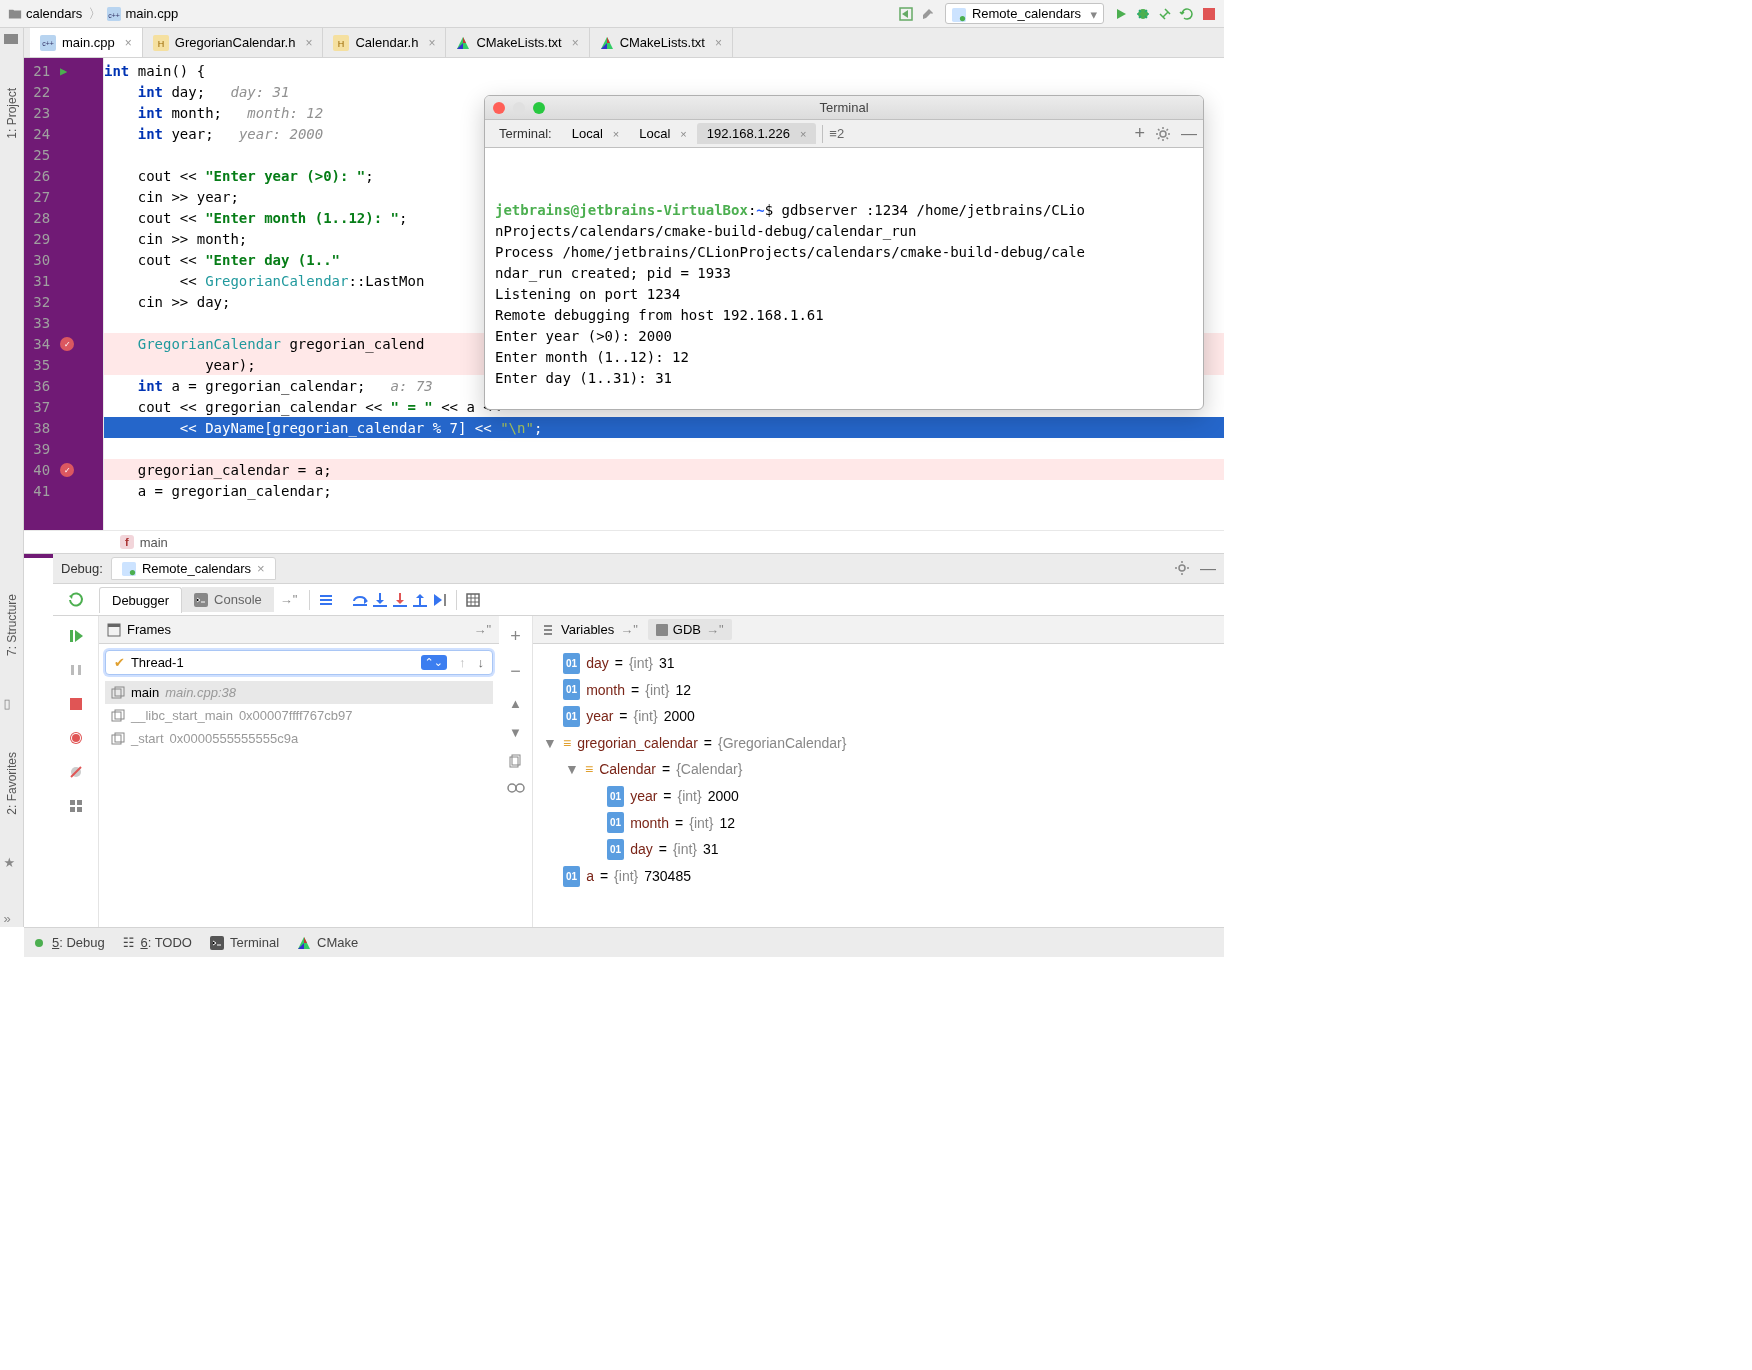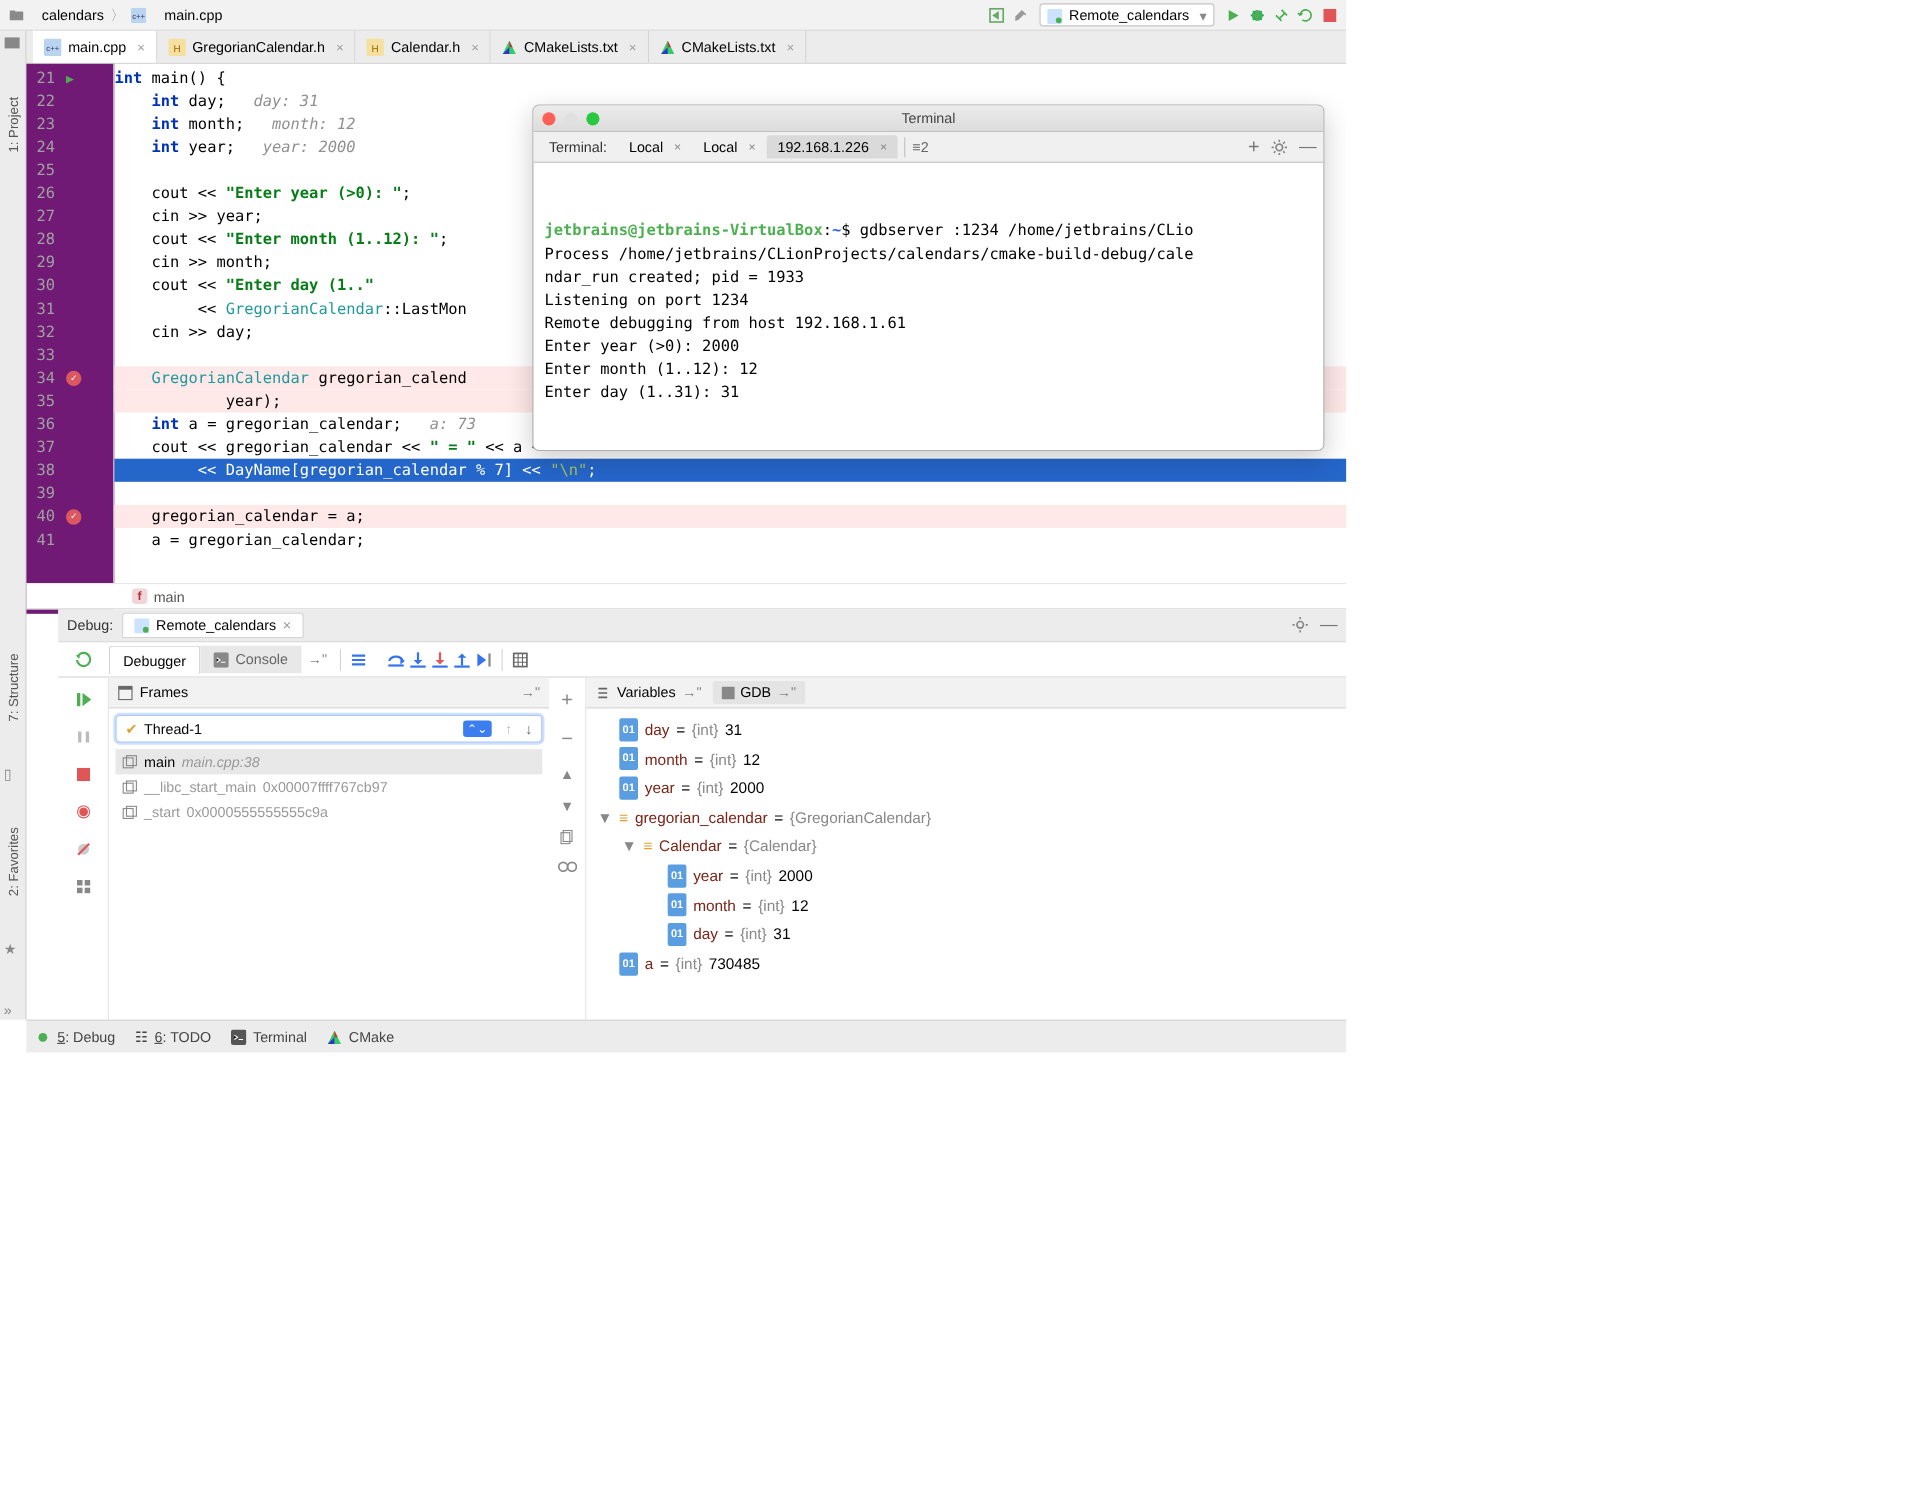--- a/index.html
+++ b/index.html
@@ -15,21 +15,21 @@
 }
 
 .topbar {
   display: flex;
   align-items: center;
   height: 28px;
   border-bottom: 1px solid #d4d4d4;
   background: #f2f2f2;
   padding: 0 4px;
 }
-.bc-item { display: flex; align-items: center; gap: 16px; padding: 0 4px; }
+.bc-item { display: flex; align-items: center; gap: 4px; padding: 0 4px; }
 .bc-sep { color: #999; padding: 0 2px; }
 .bc-label { font-size: 13px; }
 .spacer { flex: 1; }
 .tb-icon { width: 22px; height: 22px; display: flex; align-items: center; justify-content: center; color: #666; }
 .run-select {
   border: 1px solid #c4c4c4;
   background: #fff;
   border-radius: 3px;
   padding: 2px 22px 2px 26px;
   margin: 0 6px;
@@ -565,20 +565,21 @@
         <svg width="16" height="16" viewBox="0 0 16 16">
             <circle cx="8" cy="8" r="3" fill="none" stroke="#888" stroke-width="1.5"></circle>
             <path stroke="#888" stroke-width="1.5" d="M8 1v2M8 13v2M1 8h2M13 8h2M3 3l1.5 1.5M11.5 11.5L13 13M3 13l1.5-1.5M11.5 4.5L13 3"></path>
           </svg>
       </span>
       <span style="font-size:16px;">—</span>
     </div>
   </div>
   <div class="term-body" id="term-body">
       <div><span class="prompt">jetbrains@jetbrains-VirtualBox</span>:<span class="prompt-path">~</span>$ gdbserver :1234 /home/jetbrains/CLio</div>
+      <div>nProjects/calendars/cmake-build-debug/calendar_run</div>
       <div>Process /home/jetbrains/CLionProjects/calendars/cmake-build-debug/cale</div>
       <div>ndar_run created; pid = 1933</div>
       <div>Listening on port 1234</div>
       <div>Remote debugging from host 192.168.1.61</div>
       <div>Enter year (&gt;0): 2000</div>
       <div>Enter month (1..12): 12</div>
       <div>Enter day (1..31): 31</div>
     </div>
 </div>
 

